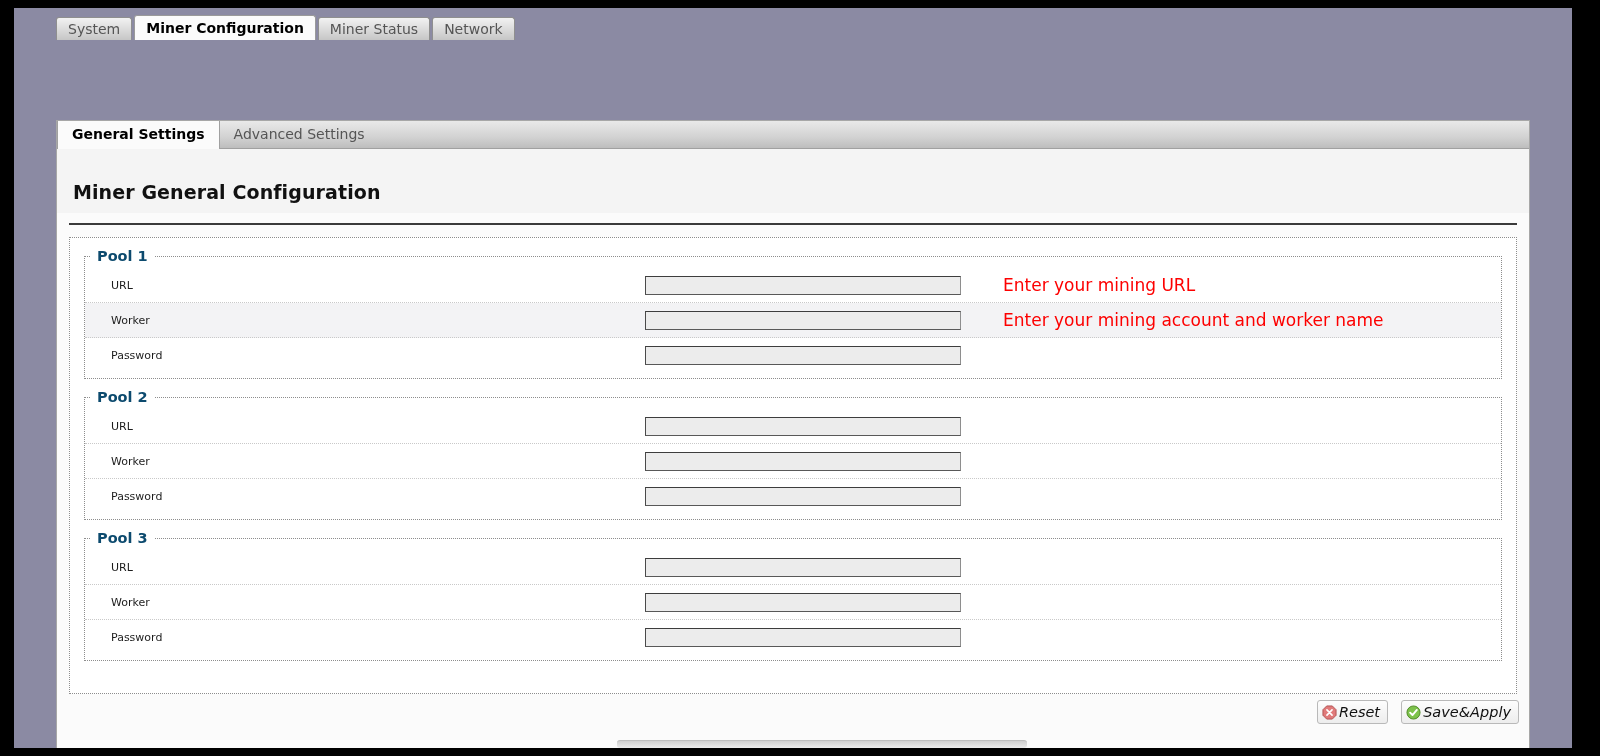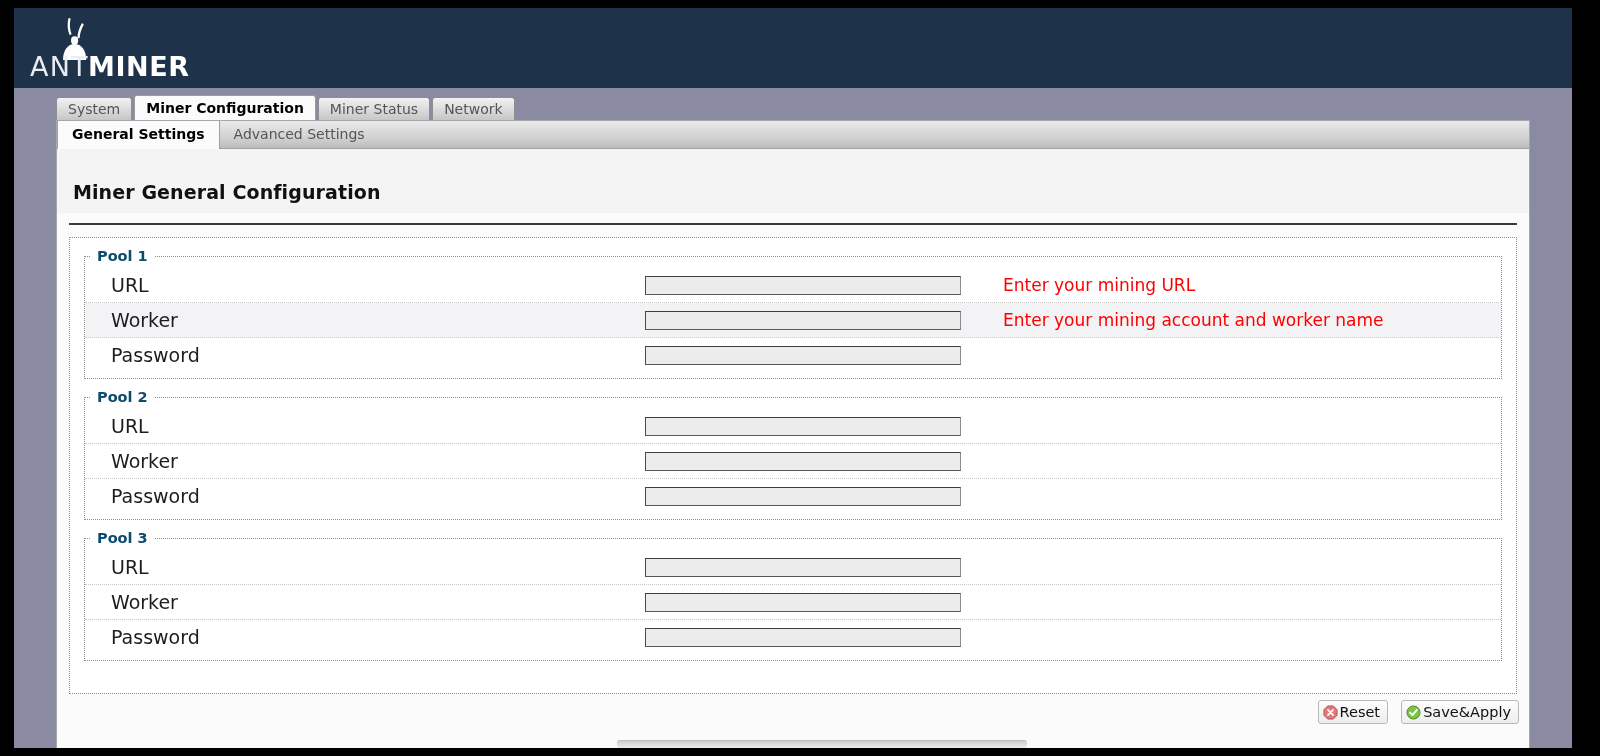--- a/index.html
+++ b/index.html
@@ -141,21 +141,21 @@
     align-items:center;
     height:34px;
     border-bottom:1px dotted #c9c9c9;
     position:relative;
   }
   .row:last-child{border-bottom:none;}
   .row.alt{background:#f3f3f5;}
   .row .lbl{
     width:560px;
     padding-left:26px;
-    font-size:19px;
+    font-size:11px;
     color:#1d1d1d;
     box-sizing:border-box;
   }
   .row .fieldcell{
     width:322px;
   }
   .row input.txt{
     width:316px;
     height:19px;
     background:#ececec;
@@ -180,20 +180,21 @@
   .note.boxed{
     border:1px dashed #6d6d6d;
     padding:3px 10px 4px 6px;
   }
 
   
   .footer{
     position:absolute;
     right:10px;bottom:24px;
     text-align:right;
+    font-style:italic;
   }
   .btn{
     display:inline-block;
     height:22px;line-height:22px;
     padding:0 7px 0 4px;
     margin-left:8px;
     font-size:14.5px;
     color:#111;
     background:linear-gradient(to bottom,#fdfdfd,#ededed);
     border:1px solid #b9b9b9;
@@ -215,34 +216,20 @@
     background:linear-gradient(to bottom,#cfcfcf,#ececec);
     border-top:1px solid #bdbdbd;
     border-radius:3px;
   }
 </style>
 </head>
 <body>
 
 <div class="screen">
 
-  <div class="brandbar">
-    <div class="logo">
-      <svg width="190" height="72" viewBox="0 0 190 72" aria-hidden="true">
-        <g fill="#ffffff">
-          <path d="M44.5 4 C43 10, 43.5 16, 45.5 21 L47.6 20.2 C45.8 15.8, 45.3 10.4, 46.6 4.6 Z"></path>
-          <path d="M58 9 C55 14, 53.6 19, 53.4 24 L55.6 24.2 C55.9 19.6, 57.2 15.1, 59.8 10.4 Z"></path>
-          <ellipse cx="50.6" cy="26.5" rx="3.6" ry="4.2"></ellipse>
-          <path d="M39 46 C39 36, 44 30, 50.6 30 C57.2 30, 62.2 36, 62.2 46 Z"></path>
-        </g>
-        <text x="6" y="62" font-family="'DejaVu Sans','Liberation Sans',sans-serif" font-size="27" fill="#e9ecf1" letter-spacing="1.2">ANT</text>
-        <text x="64" y="62" font-family="'DejaVu Sans','Liberation Sans',sans-serif" font-size="27" font-weight="bold" fill="#ffffff" letter-spacing="0.6">MINER</text>
-      </svg>
-    </div>
-  </div>
 
   <div class="tabstrip">
     <div class="tab">System</div><div class="tab active">Miner Configuration</div><div class="tab">Miner Status</div><div class="tab">Network</div>
   </div>
 
   <div class="panel">
 
     <div class="subtabs">
       <div class="subtab active">General Settings</div><div class="subtab">Advanced Settings</div>
     </div>

